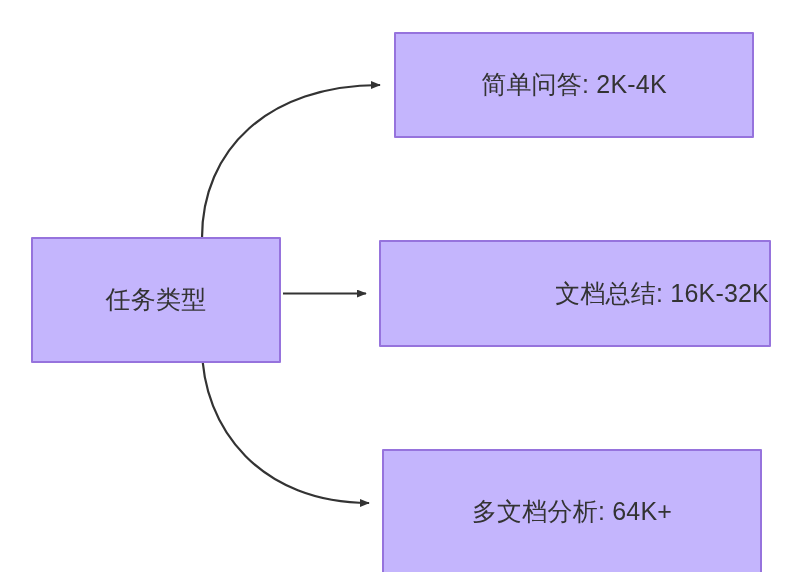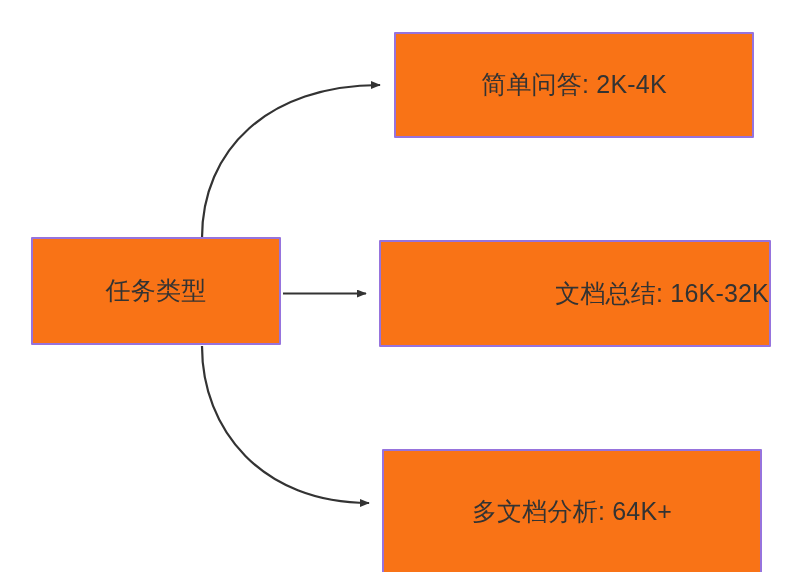--- a/index.html
+++ b/index.html
@@ -21,37 +21,37 @@
     position: absolute;
     left: 0;
     top: 0;
     width: 787px;
     height: 572px;
     pointer-events: none;
   }
   .flow-node {
     position: absolute;
     box-sizing: border-box;
-    background: #f97316;
+    background: #c4b5fd;
     border: 2px solid #9673dd;
     border-radius: 1px;
     display: flex;
     align-items: center;
     justify-content: center;
     text-align: center;
   }
   .flow-node .node-label {
     color: #333333;
     font-size: 25px;
     line-height: 1.25;
     letter-spacing: 0.2px;
     white-space: nowrap;
   }
   
-  #node-root     { left: 31px;  top: 237px; width: 250px; height: 108px; }
+  #node-root     { left: 31px;  top: 237px; width: 250px; height: 126px; }
   #node-simple   { left: 394px; top: 32px;  width: 360px; height: 106px; }
   #node-docsum   { left: 379px; top: 240px; width: 392px; height: 107px; justify-content: flex-end; }
   #node-multidoc { left: 382px; top: 449px; width: 380px; height: 125px; }
 </style>
 </head>
 <body>
 
 <div id="diagram-canvas">
 
   <svg id="edge-layer" viewBox="0 0 787 572" width="787" height="572" xmlns="http://www.w3.org/2000/svg">

